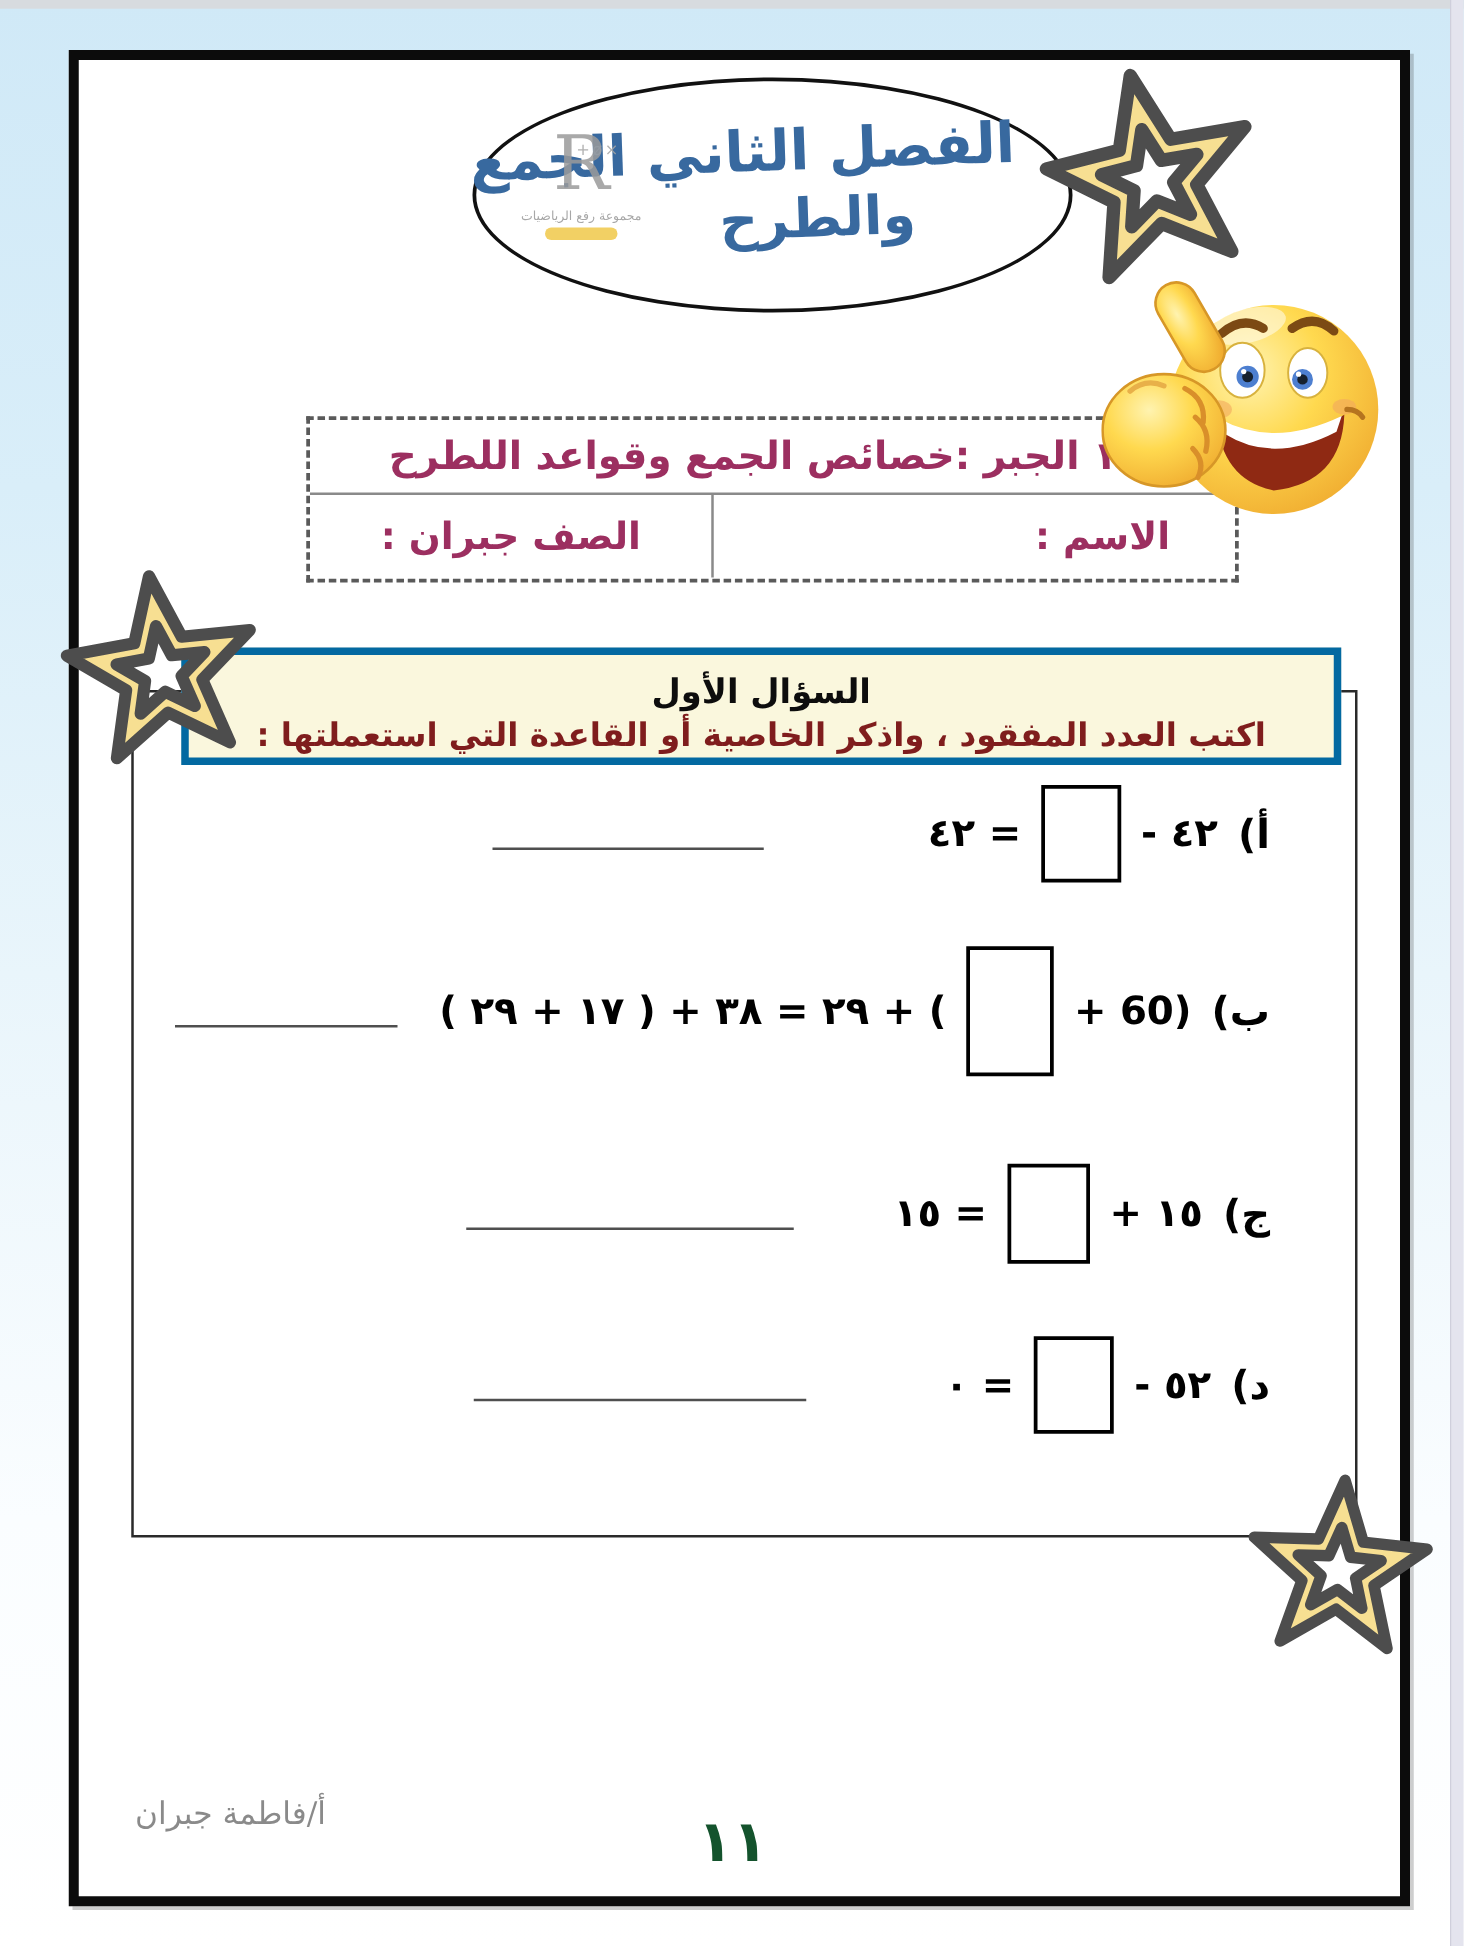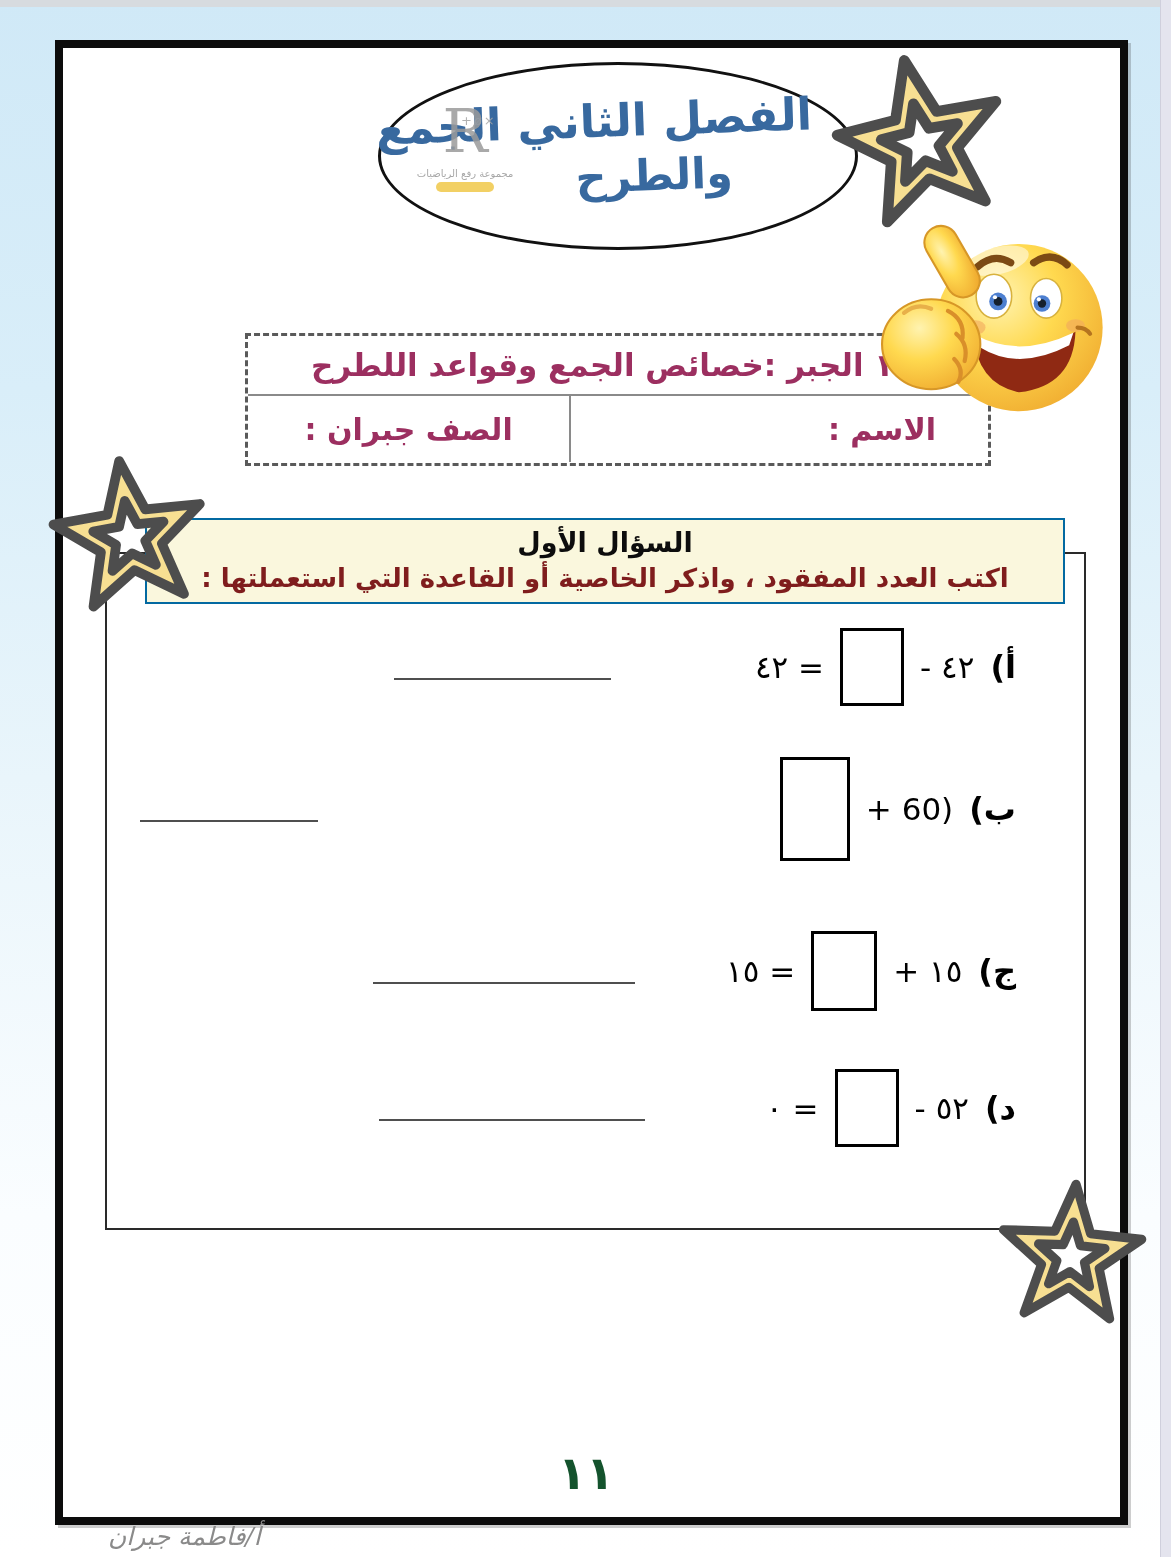--- a/index.html
+++ b/index.html
@@ -58,47 +58,47 @@
   .cell-grade{flex:1;display:flex;align-items:center;justify-content:center;
     border-inline-start:2px solid #8a8a8a;color:#9c2f60;font-weight:bold;font-size:30px;}
 
   
   .qbox{
     position:absolute;left:42px;top:504px;width:977px;height:674px;
     border:2px solid #2a2a2a;background:#fff;z-index:1;
   }
   .panel{
     position:absolute;left:82px;top:470px;width:916px;height:82px;
-    background:#faf7dd;border:2px solid #0369a1;direction:rtl;text-align:center;z-index:4;
-    display:flex;flex-direction:column;justify-content:center;gap:2px;
+    background:#faf7dd;border:6px solid #0369a1;direction:rtl;text-align:center;z-index:4;
+    display:flex;flex-direction:column;justify-content:flex-end;gap:2px;
   }
   .panel-heading{font-size:27px;font-weight:bold;color:#0d0d0d;line-height:32px;}
   .panel-instruction{font-size:26px;font-weight:bold;color:#7f1d1d;line-height:34px;}
 
   .qrow{display:flex;direction:rtl;align-items:center;padding-left:0;padding-right:68px;gap:16px;}
   .q-a{margin-top:74px;height:78px;}
   .q-b{margin-top:52px;height:102px;}
   .q-c{margin-top:72px;height:78px;}
   .q-d{margin-top:60px;height:76px;}
   .q-label{font-weight:bold;font-size:32px;white-space:nowrap;}
-  .q-part{font-weight:normal;font-size:31px;white-space:nowrap;}
+  .q-part{font-weight:bold;font-size:31px;white-space:nowrap;}
   .ans-box{border:3px solid #000;background:#fff;flex:none;}
   .q-a .ans-box{width:58px;height:72px;}
   .q-b .ans-box{width:64px;height:98px;}
   .q-c .ans-box{width:60px;height:74px;}
   .q-d .ans-box{width:58px;height:72px;}
   .ans-line{height:0;border-bottom:2px solid #4f4f4f;margin-inline-start:auto;position:relative;top:12px;flex:none;}
   .q-a .ans-line{width:217px;margin-inline-end:287px;}
   .q-b .ans-line{width:178px;margin-inline-end:33px;}
   .q-c .ans-line{width:262px;margin-inline-end:266px;}
   .q-d .ans-line{width:266px;margin-inline-end:272px;}
 
   
   .page-number{position:absolute;left:495px;top:1398px;font-size:46px;font-weight:bold;color:#14532d;direction:rtl;letter-spacing:6px;}
-  .signature{position:absolute;left:45px;top:1474px;font-family:"DejaVu Serif",serif;font-style:italic;
+  .signature{position:absolute;left:45px;top:1388px;font-family:"DejaVu Serif",serif;
     direction:rtl;font-size:25px;color:#8a8a8a;}
 </style>
 </head>
 <body>
 
 <div class="top-strip"></div>
 <div class="scroll-strip"></div>
 
 <div class="page">
 
@@ -177,20 +177,21 @@
       <span class="q-part">٤٢ -</span>
       <span class="ans-box"></span>
       <span class="q-part">= ٤٢</span>
       <span class="ans-line"></span>
     </div>
 
     <div class="qrow q-b">
       <span class="q-label">ب)</span>
       <span class="q-part">(60 +</span>
       <span class="ans-box"></span>
+      <span class="q-part">) + ٢٩ = ٣٨ + ( ١٧ + ٢٩ )</span>
       <span class="ans-line"></span>
     </div>
 
     <div class="qrow q-c">
       <span class="q-label">ج)</span>
       <span class="q-part">١٥ +</span>
       <span class="ans-box"></span>
       <span class="q-part">= ١٥</span>
       <span class="ans-line"></span>
     </div>

